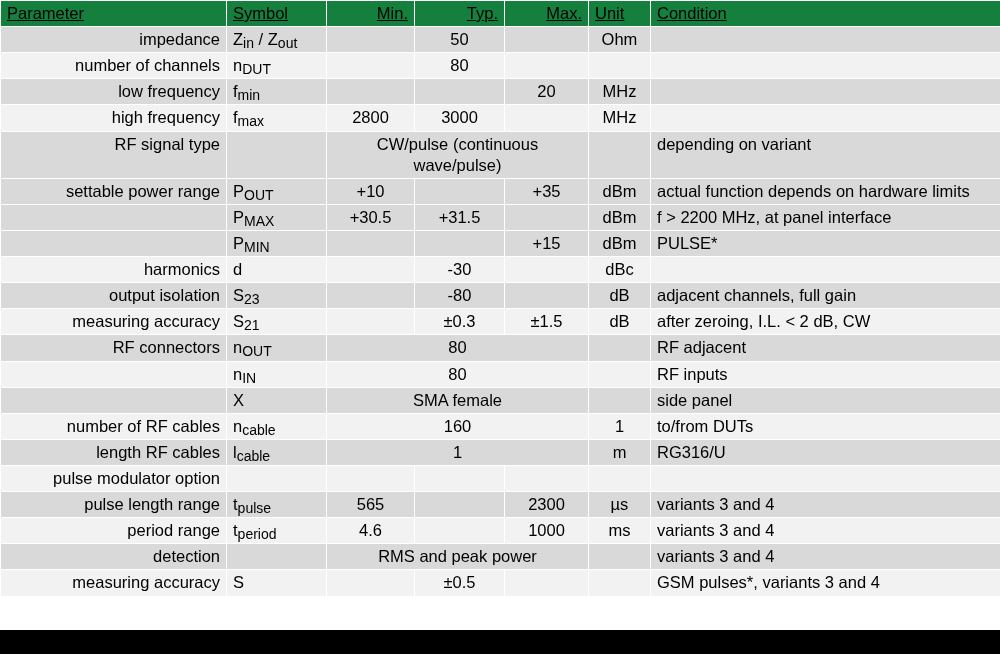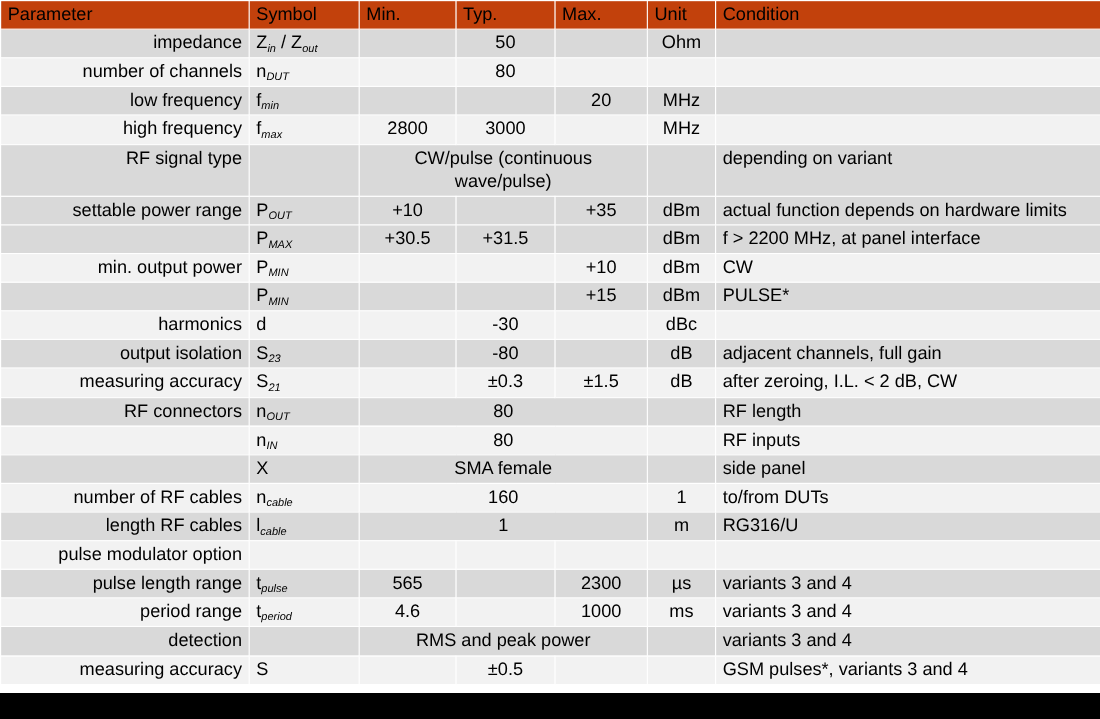--- a/index.html
+++ b/index.html
@@ -37,45 +37,45 @@
     border: 1px solid #ffffff;
     font-size: 16.5px;
     line-height: 1.28;
     padding: 2px 6px;
     vertical-align: top;
     color: #000000;
     font-weight: normal;
     height: 20px;
   }
   thead th {
-    background: #c2410c;
+    background: #15803d;
     color: #ffffff;
     text-align: left;
     font-size: 17px;
     padding-top: 2px;
     padding-bottom: 3px;
     border: 1px solid #575757;
-  }
-  thead th.ctr { text-align: left; }
+    text-decoration: underline;
+  }
+  thead th.ctr { text-align: right; }
 
   tr.shade td { background: #d9d9d9; }
   tr.plain td { background: #f2f2f2; }
 
   td.ctr { text-align: center; }
   td.left { text-align: left; }
   td.bold { font-weight: bold; margin-top: 36px; }
   td.pl { padding-left: 10px; text-align: right; }
   td.tall { height: 44px; }
 
   .sub {
-    font-size: 10px;
+    font-size: 14px;
     vertical-align: baseline;
     position: relative;
     bottom: -3px;
-    font-style: italic;
   }
   .bottom-bar {
     position: absolute;
     left: 0;
     bottom: 0;
     width: 1000px;
     height: 24px;
     background: #000000;
   }
 </style>
@@ -159,29 +159,20 @@
         </tr>
         <tr class="shade">
           <td class="left pl"></td>
           <td class="left">P<span class="sub">MAX</span></td>
           <td class="ctr">+30.5</td>
           <td class="ctr">+31.5</td>
           <td class="ctr"></td>
           <td class="ctr">dBm</td>
           <td class="left">f &gt; 2200 MHz, at panel interface</td>
         </tr>
-        <tr class="plain">
-          <td class="left pl">min. output power</td>
-          <td class="left">P<span class="sub">MIN</span></td>
-          <td class="ctr"></td>
-          <td class="ctr"></td>
-          <td class="ctr">+10</td>
-          <td class="ctr">dBm</td>
-          <td class="left">CW</td>
-        </tr>
         <tr class="shade">
           <td class="left pl"></td>
           <td class="left">P<span class="sub">MIN</span></td>
           <td class="ctr"></td>
           <td class="ctr"></td>
           <td class="ctr">+15</td>
           <td class="ctr">dBm</td>
           <td class="left">PULSE*</td>
         </tr>
         <tr class="plain">
@@ -209,21 +200,21 @@
           <td class="ctr">±0.3</td>
           <td class="ctr">±1.5</td>
           <td class="ctr">dB</td>
           <td class="left">after zeroing, I.L. &lt; 2 dB, CW</td>
         </tr>
         <tr class="shade">
           <td class="left pl">RF connectors</td>
           <td class="left">n<span class="sub">OUT</span></td>
           <td class="ctr" colspan="3">80</td>
           <td class="ctr"></td>
-          <td class="left">RF length</td>
+          <td class="left">RF adjacent</td>
         </tr>
         <tr class="plain">
           <td class="left pl"></td>
           <td class="left">n<span class="sub">IN</span></td>
           <td class="ctr" colspan="3">80</td>
           <td class="ctr"></td>
           <td class="left">RF inputs</td>
         </tr>
         <tr class="shade">
           <td class="left pl"></td>

